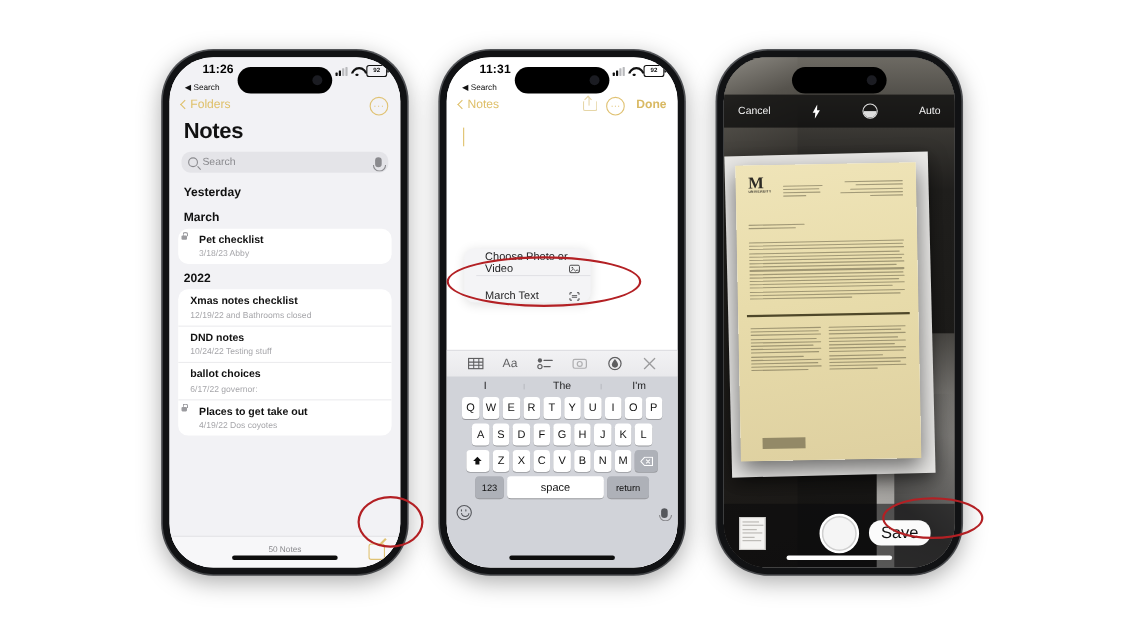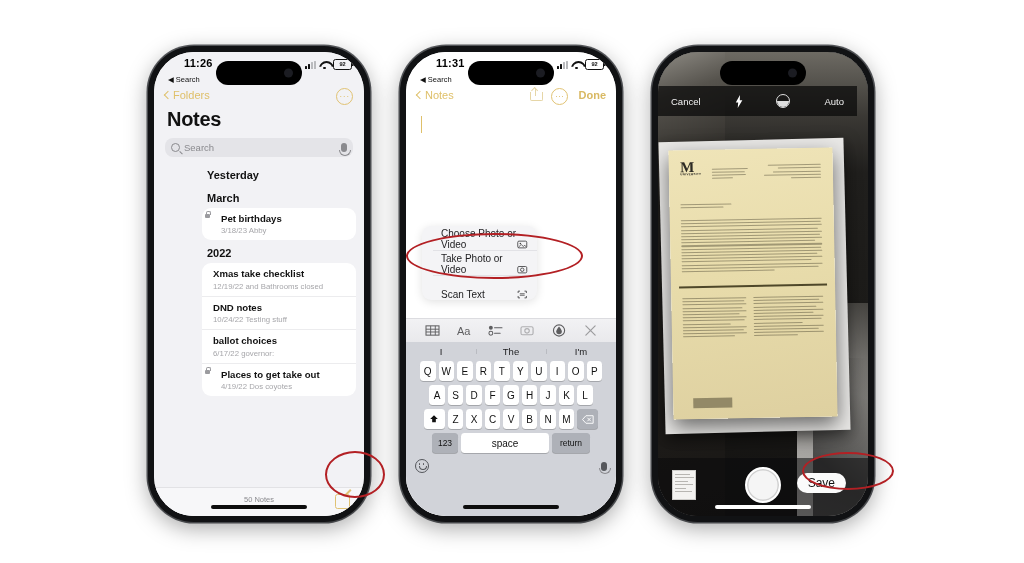--- a/index.html
+++ b/index.html
@@ -55,21 +55,21 @@
   .searchbar{position:absolute;top:86px;left:11px;right:11px;height:19px;background:#e4e4e8;border-radius:8px;
         display:flex;align-items:center;padding:0 6px;box-sizing:border-box;}
   .searchbar .mag{width:7px;height:7px;border:1.3px solid #8a8a8e;border-radius:50%;position:relative;margin-right:4px;}
   .searchbar .mag::after{content:"";position:absolute;right:-3px;bottom:-2px;width:3.5px;height:1.3px;
         background:#8a8a8e;transform:rotate(45deg);}
   .searchbar .ph{font-size:9.5px;color:#8a8a8e;flex:1;}
   .mic{width:6px;height:9px;border-radius:3px;background:#8a8a8e;position:relative;}
   .mic::after{content:"";position:absolute;left:-2px;bottom:-3.5px;width:10px;height:5px;
         border:1.2px solid #8a8a8e;border-top:none;border-radius:0 0 6px 6px;}
 
-  .notelist{position:absolute;top:110px;left:0;right:0;bottom:28px;overflow:hidden;padding-left:40px;}
+  .notelist{position:absolute;top:110px;left:0;right:0;bottom:28px;overflow:hidden;}
   .sect-h{font-size:11px;font-weight:bold;color:#111;padding:7px 0 4px 13px;}
   .group{background:#fff;border-radius:9px;margin:0 8px;overflow:hidden;}
   .note{padding:5px 10px 5px 11px;position:relative;}
   .note + .note{border-top:.8px solid #ececee;}
   .note .t{font-size:9.6px;font-weight:bold;color:#111;line-height:1.25;}
   .note .s{font-size:7.8px;color:#a6a6aa;margin-top:1.5px;}
   .note.locked .t{padding-left:8px;}
   .note.locked .s{padding-left:8px;}
   .lockico{position:absolute;left:3px;top:6px;width:5px;height:4px;border-radius:1px;background:#9b9b9f;}
   .lockico::before{content:"";position:absolute;left:1px;top:-3px;width:3px;height:3px;
@@ -130,21 +130,21 @@
   .p3 .screen{position:absolute;inset:0;background:#0a0a0b;overflow:hidden;}
   .cam-bg{position:absolute;inset:0;
         background:
           linear-gradient(180deg,#6d6a63 0%,#3a3834 14%,#201f1d 26%,#1a1917 70%,#141312 100%);}
   .cam-wallL{position:absolute;left:0;top:0;width:32%;height:100%;
         background:linear-gradient(160deg,#8e8b84 0%,#56534d 10%,#252320 30%,#1a1816 100%);}
   .cam-floor{position:absolute;right:0;bottom:0;width:34%;height:46%;
         background:linear-gradient(200deg,#4a4844 0%,#9d9b97 40%,#cbc9c6 100%);opacity:.9;}
   .cam-shadow{position:absolute;right:0;bottom:0;width:26%;height:34%;
         background:linear-gradient(220deg,rgba(0,0,0,0) 0%,rgba(0,0,0,.55) 70%);}
-  .topbar3{position:absolute;top:34px;left:0;right:11px;height:30px;background:rgba(8,8,9,.72);z-index:20;
+  .topbar3{position:absolute;top:34px;left:0;right:0;height:30px;background:rgba(8,8,9,.72);z-index:20;
         display:flex;align-items:center;justify-content:space-between;padding:0 13px;box-sizing:border-box;}
   .topbar3 .txt{color:#f2f2f2;font-size:9.5px;}
   .bolt{width:8px;height:13px;}
   .colorbtn{width:12px;height:12px;border-radius:50%;border:1.2px solid #dedede;position:relative;overflow:hidden;}
   .colorbtn::after{content:"";position:absolute;left:0;bottom:0;width:12px;height:6px;background:#dedede;}
 
   .doc{position:absolute;left:6%;top:21%;width:78%;height:58%;
         background:linear-gradient(172deg,#efe4b8 0%,#e8dcab 45%,#ded0a0 100%);
         transform:rotate(-1.1deg);box-shadow:0 8px 20px rgba(0,0,0,.55);}
   .doc-white{position:absolute;left:2%;top:19%;width:88%;height:63%;background:#e9e8e6;
@@ -156,21 +156,21 @@
   .lines span{display:block;height:1.1px;background:rgba(60,55,38,.42);margin-bottom:2.1px;border-radius:1px;}
   .hrule{position:absolute;left:5%;right:5%;height:2.6px;background:#4e4729;}
   .stamp{position:absolute;left:12%;bottom:4%;width:24%;height:4%;background:rgba(70,64,44,.5);}
 
   .bottom3{position:absolute;left:0;right:0;bottom:0;height:58px;background:rgba(10,10,11,.55);z-index:20;}
   .thumb{position:absolute;left:14px;top:12px;width:22px;height:28px;background:#f4f3f1;border:1px solid #cfcecb;}
   .thumb i{display:block;height:1px;background:#b8b6b2;margin:2.5px 2px;}
   .shutter{position:absolute;left:50%;top:9px;transform:translateX(-50%);width:32px;height:32px;border-radius:50%;
         border:2px solid #fff;background:rgba(255,255,255,.96);box-shadow:0 0 0 1.5px rgba(0,0,0,.15) inset;}
   .savebtn{position:absolute;right:22px;top:15px;background:#fbfbfb;border-radius:11px;padding:3px 11px;
-        font-size:12px;color:#111;font-weight:normal;}
+        font-size:15px;color:#111;font-weight:normal;}
 
   
   .oval{position:absolute;border:2.4px solid #b32024;border-radius:50%;z-index:60;pointer-events:none;}
   .oval.thin{border-width:2.1px;}
 </style>
 </head>
 <body>
 
 <div class="stage">
 
@@ -216,29 +216,29 @@
         </div>
 
         <div class="notelist">
 
           <div class="sect-h">Yesterday</div>
 
           <div class="sect-h">March</div>
           <div class="group">
             <div class="note locked">
               <span class="lockico"></span>
-              <div class="t">Pet birthdays</div>
+              <div class="t">Pet checklist</div>
               <div class="s">3/18/23   Abby</div>
             </div>
           </div>
 
           <div class="sect-h">2022</div>
           <div class="group">
             <div class="note">
-              <div class="t">Xmas take checklist</div>
+              <div class="t">Xmas notes checklist</div>
               <div class="s">12/19/22   and Bathrooms closed</div>
             </div>
             <div class="note">
               <div class="t">DND notes</div>
               <div class="s">10/24/22   Testing stuff</div>
             </div>
             <div class="note">
               <div class="t">ballot choices</div>
               <div class="s">6/17/22   governor:</div>
             </div>
@@ -306,28 +306,21 @@
         <div class="menu">
           <div class="menu-item">
             <span class="lbl">Choose Photo or Video</span>
             <svg class="mic-ico" viewBox="0 0 16 14">
               <rect x="1" y="2.5" width="12" height="9" rx="1.6" fill="none" stroke="#1c1c1e" stroke-width="1.1"></rect>
               <circle cx="4.4" cy="5.6" r="1" fill="#1c1c1e"></circle>
               <path d="M2 10.5 L5.6 7 L8.4 9.6 L10.4 8 L12.6 10.5" fill="none" stroke="#1c1c1e" stroke-width="1"></path>
             </svg>
           </div>
           <div class="menu-item">
-            <span class="lbl">Take Photo or Video</span>
-            <svg class="mic-ico" viewBox="0 0 16 14">
-              <rect x="1" y="3" width="12" height="8.5" rx="1.6" fill="none" stroke="#1c1c1e" stroke-width="1.1"></rect>
-              <circle cx="7" cy="7.3" r="2.3" fill="none" stroke="#1c1c1e" stroke-width="1.1"></circle>
-            </svg>
-          </div>
-          <div class="menu-item">
-            <span class="lbl">Scan Text</span>
+            <span class="lbl">March Text</span>
             <svg class="mic-ico" viewBox="0 0 16 14">
               <path d="M1.5 4.5V2.5h2M12.5 4.5V2.5h-2M1.5 9.5v2h2M12.5 9.5v2h-2" fill="none" stroke="#1c1c1e" stroke-width="1.1" stroke-linecap="round"></path>
               <path d="M4.3 6h5.4M4.3 8h5.4" stroke="#1c1c1e" stroke-width="1" stroke-linecap="round"></path>
             </svg>
           </div>
         </div>
 
         <div class="fmtbar">
           <svg class="ic" width="15" height="13" viewBox="0 0 16 14">
             <rect x="1" y="2" width="14" height="10" fill="none" stroke="#3a3a3c" stroke-width="1.1"></rect>

